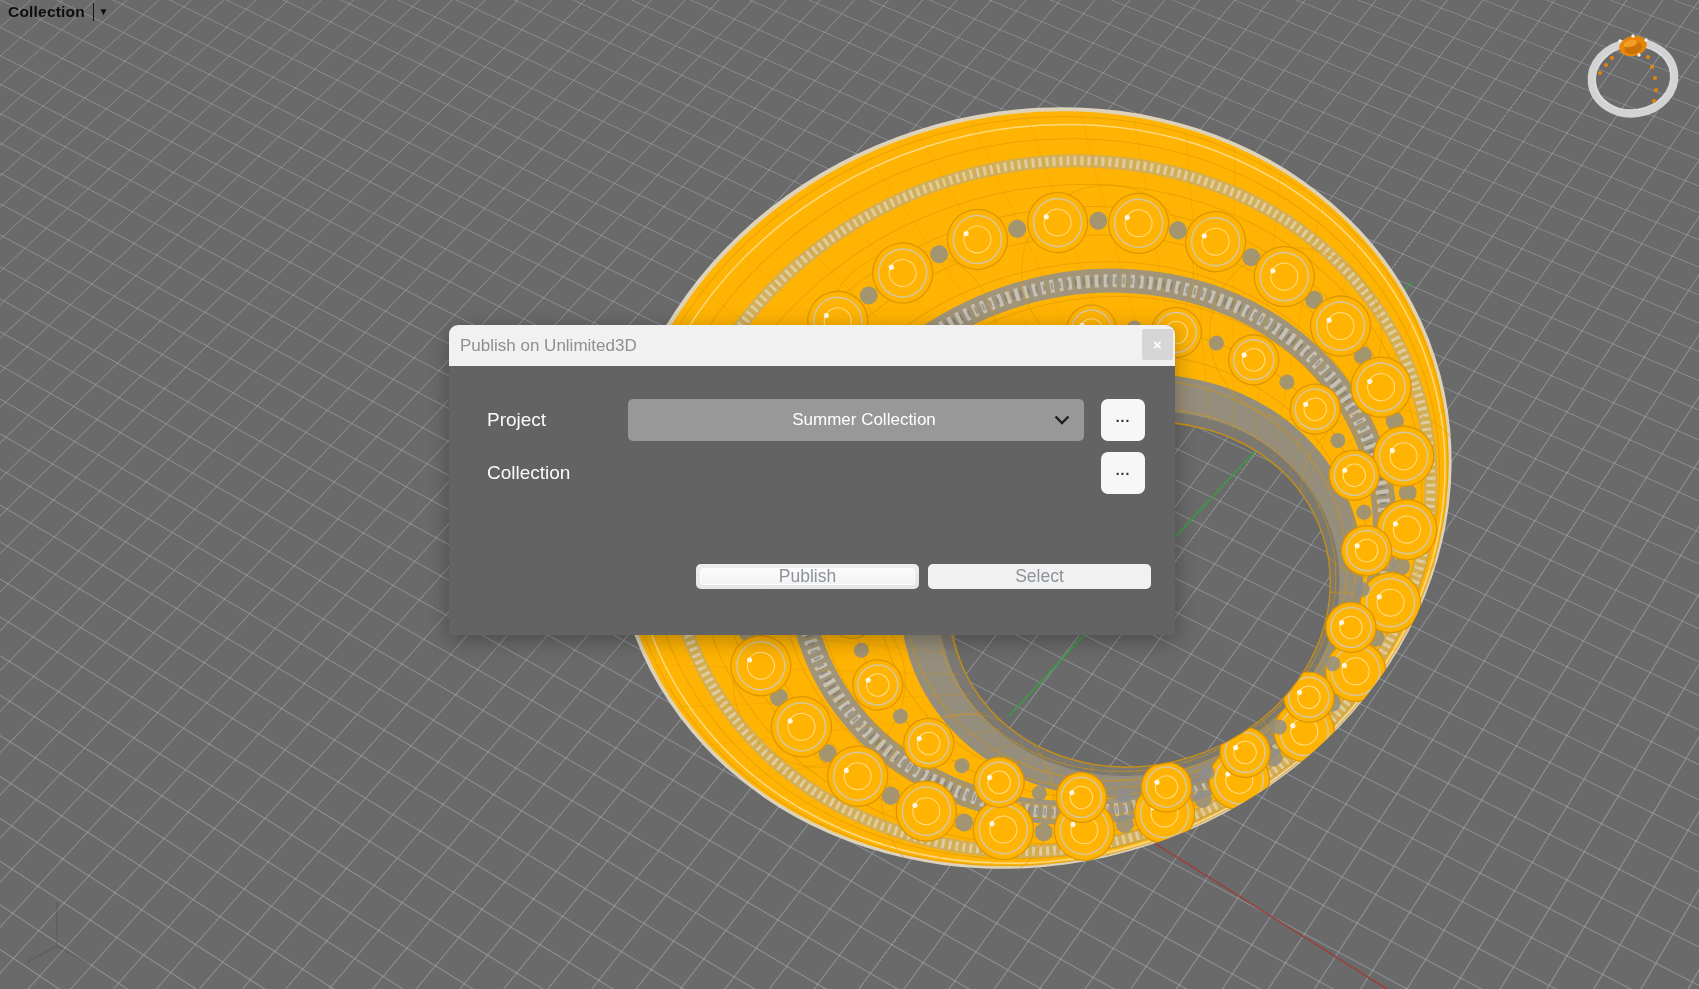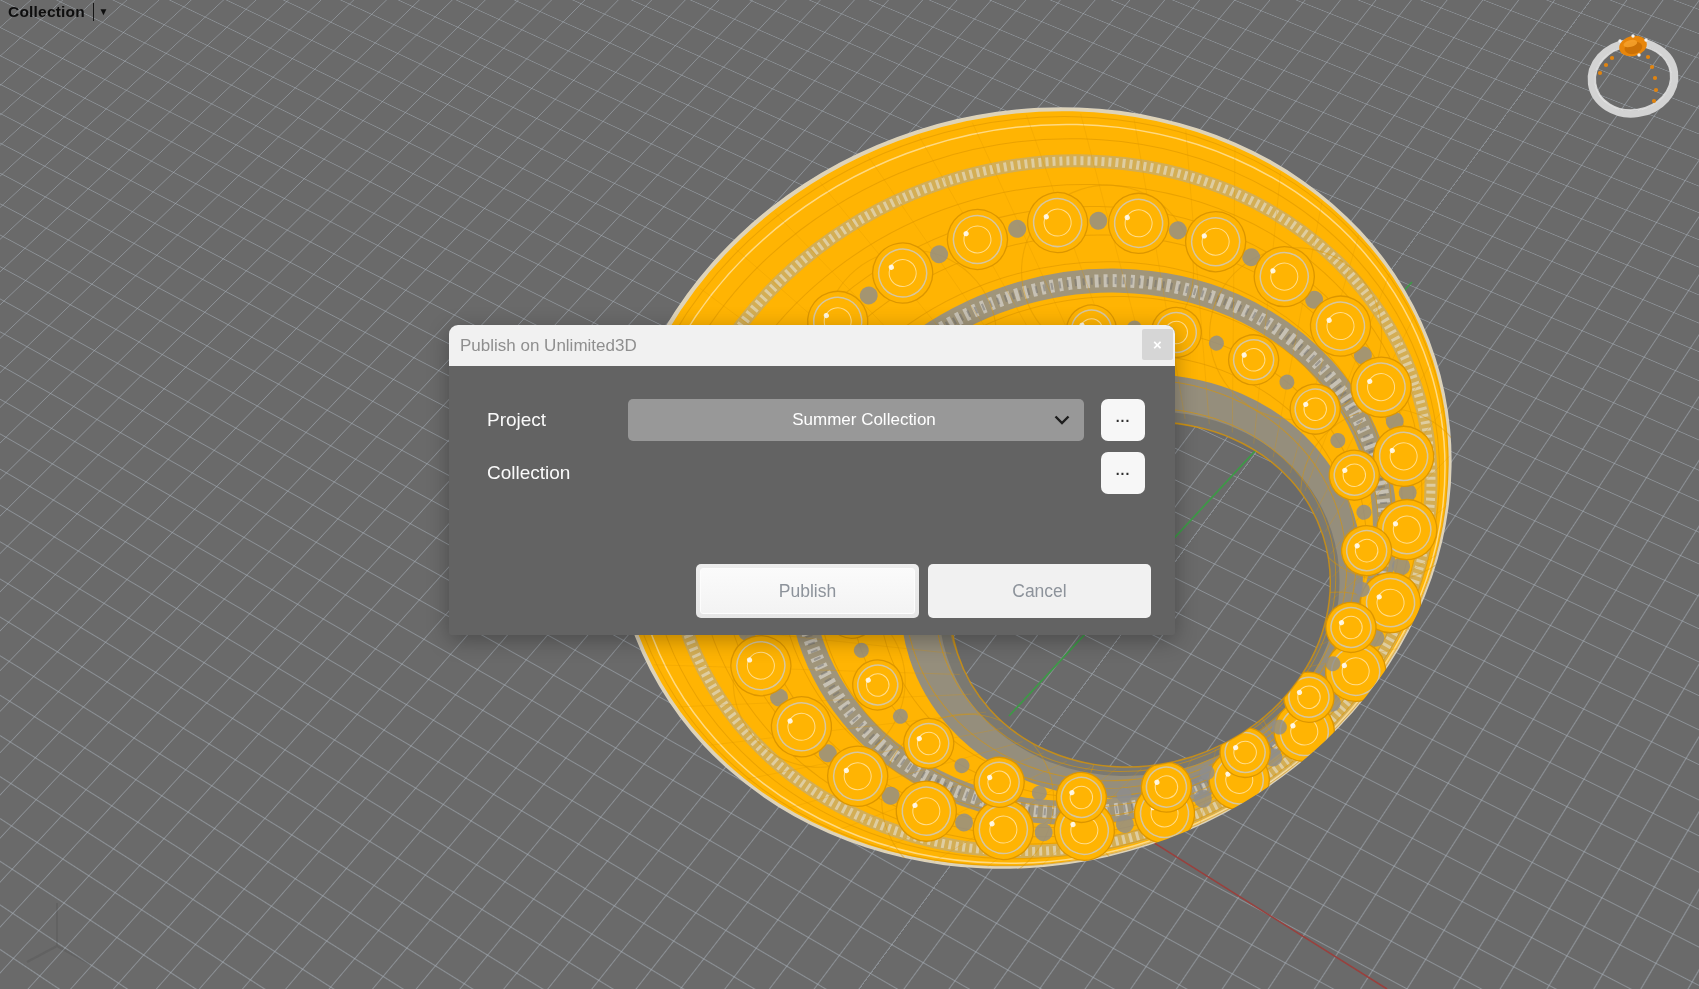--- a/index.html
+++ b/index.html
@@ -52,21 +52,21 @@
   .dropdown .chev { position:absolute; right:14px; top:16px; }
 
   .browse { position:absolute; left:652px; width:44px; height:42px; background:#f7f7f7;
             border:none; border-radius:7px; cursor:pointer; display:flex; align-items:center;
             justify-content:center; }
   .br-project  { top:74px; }
   .br-solutions{ top:127px; }
   .browse span { color:#2f2f2f; font-size:14px; font-weight:bold; letter-spacing:1px;
                  line-height:8px; transform:translateY(-3px); }
 
-  .btn { position:absolute; top:239px; width:223px; height:54px; border:none; border-radius:5px;
+  .btn { position:absolute; top:239px; width:223px; height:25px; border:none; border-radius:5px;
          cursor:pointer; font-family:"Liberation Sans",sans-serif; }
   .btn .lbl { color:#8d939b; font-size:17.5px; }
   .publish { left:247px; background:linear-gradient(#ededed,#e6e6e6); }
   .publish .btn-inner { position:absolute; inset:4px; background:linear-gradient(#fbfbfb,#f3f3f3);
          border:1px solid #fdfdfd; border-radius:3px; display:flex; align-items:center;
          justify-content:center; }
   .cancel { left:479px; background:#f1f1f1; display:flex; align-items:center; justify-content:center; }
 </style>
 </head>
 <body>
@@ -450,16 +450,16 @@
     <button class="browse br-solutions">
       <span>...</span>
     </button>
 
     <button class="btn publish">
       <span class="btn-inner">
         <span class="lbl">Publish</span>
       </span>
     </button>
     <button class="btn cancel">
-      <span class="lbl">Cancel</span>
+      <span class="lbl">Select</span>
     </button>
   </div>
 </div>
 
 </body></html>

